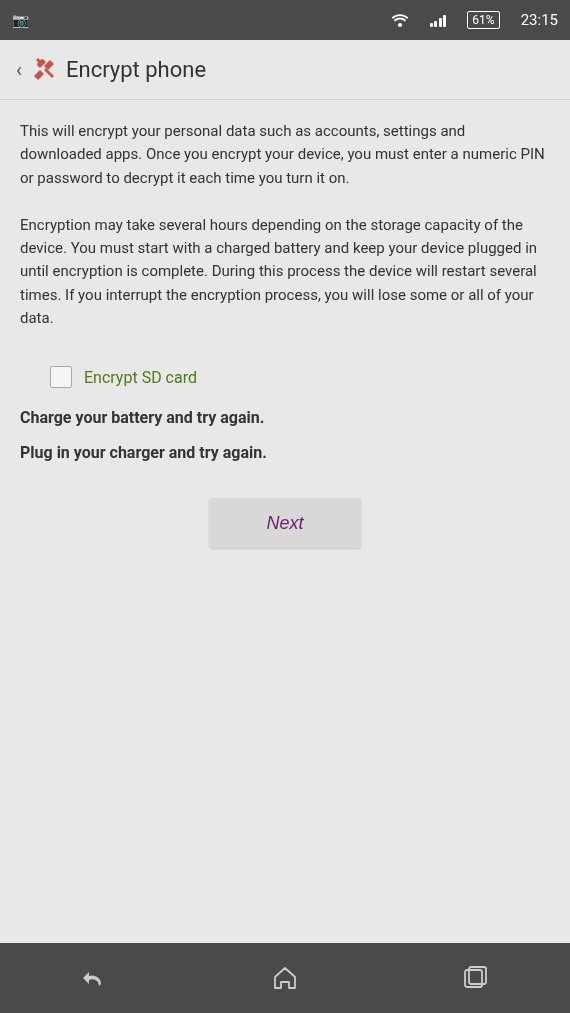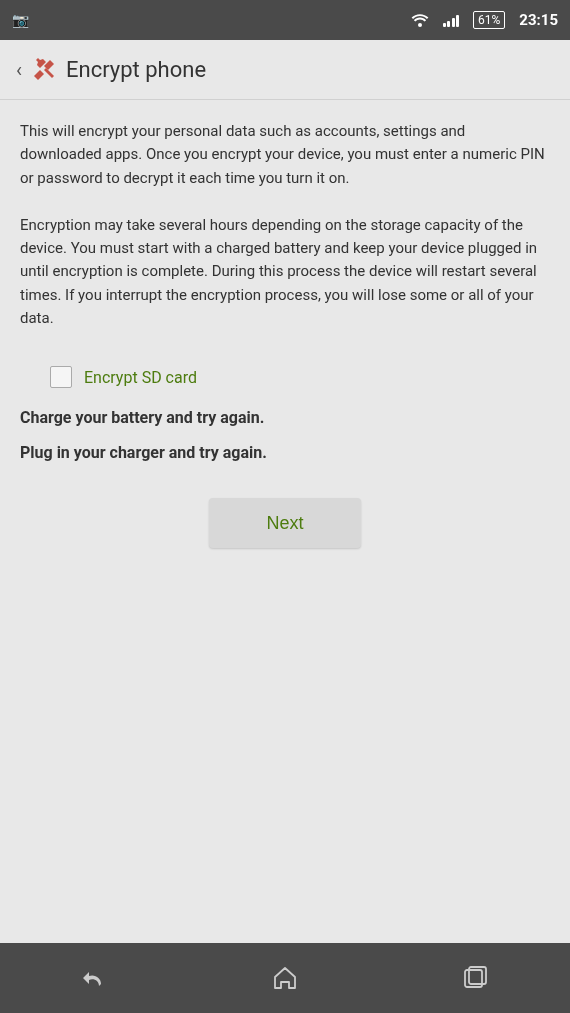--- a/index.html
+++ b/index.html
@@ -38,27 +38,27 @@
 
     .status-icon {
       color: #ffffff;
       font-size: 14px;
       margin-right: 4px;
     }
 
     .status-right {
       display: flex;
       align-items: center;
-      gap: 14px;
+      gap: 21px;
     }
 
     .status-time {
       color: #ffffff;
       font-size: 15px;
-      font-weight: 700;
+      font-weight: 400;
     }
 
     .signal-bars {
       display: flex;
       align-items: flex-end;
       gap: 1.5px;
       height: 14px;
     }
 
     .signal-bar {
@@ -151,26 +151,27 @@
       padding: 20px 0 30px 0;
     }
 
     .next-button {
       width: 152px;
       height: 50px;
       background-color: #d8d8d8;
       border: none;
       border-radius: 4px;
       font-size: 18px;
-      color: #4d7c0f;
+      color: #701a75;
       cursor: not-allowed;
       display: flex;
       align-items: center;
       justify-content: center;
       box-shadow: 0 1px 2px rgba(0,0,0,0.15);
+      font-style: italic;
     }
 
     
     .nav-bar {
       height: 70px;
       background-color: #4a4a4a;
       display: flex;
       align-items: center;
       justify-content: space-around;
       flex-shrink: 0;

